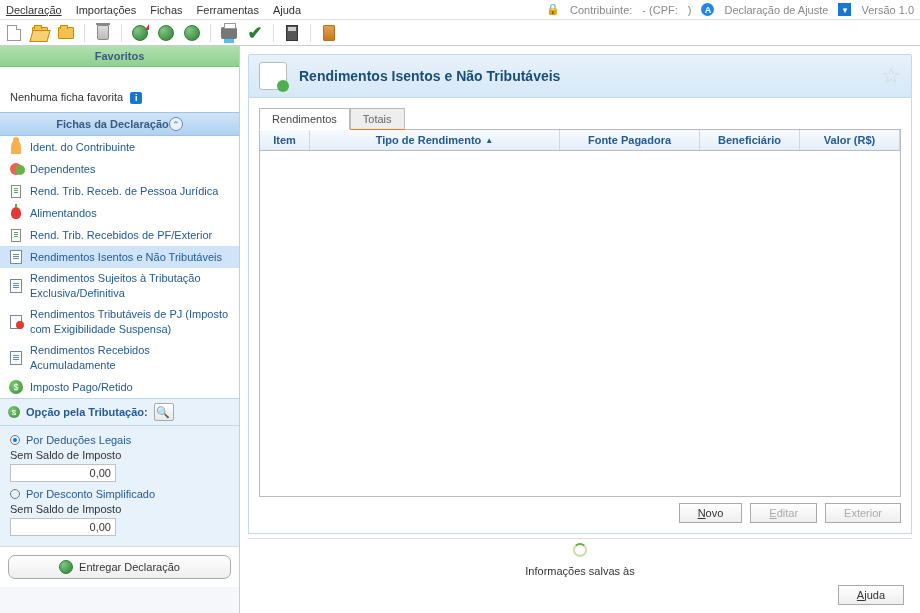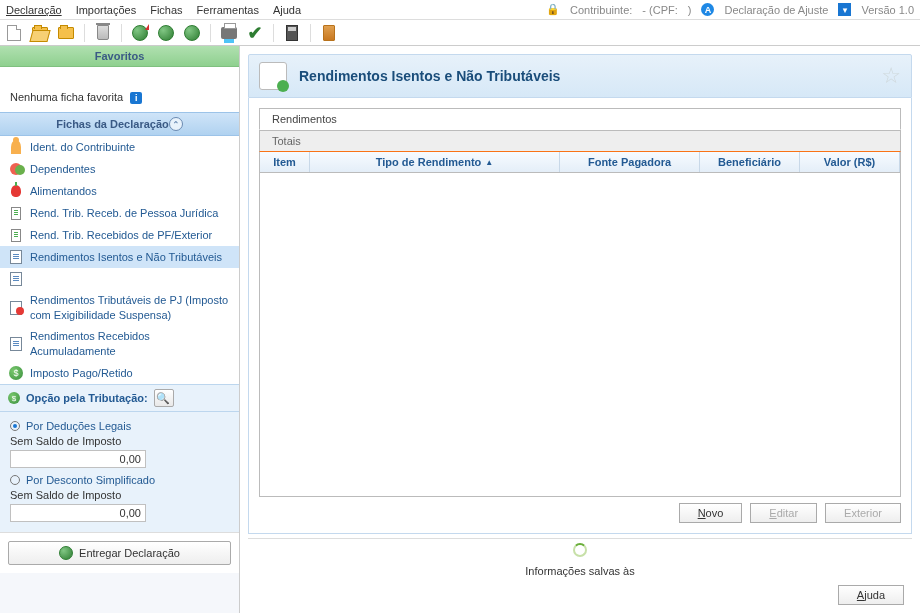--- a/index.html
+++ b/index.html
@@ -66,36 +66,36 @@
 .fi-doc3.red::after{content:'';position:absolute;bottom:-1px;right:-3px;width:8px;height:8px;background:#e53935;border-radius:50%;}
 .fi-doc3.blue::after{content:'';position:absolute;top:3px;left:2px;right:2px;height:1px;background:#5b8ac0;box-shadow:0 2px 0 #5b8ac0, 0 4px 0 #5b8ac0;}
 
 
 .opcao-bar { display:flex; align-items:center; gap:6px; padding:4px 8px; background:#e8f2fb; border-top:1px solid #bcd6ee; border-bottom:1px solid #bcd6ee;}
 .opcao-bar .lbl { font-weight:bold; color:#235a93; }
 .opcao-bar .mag { width:20px; height:18px; border:1px solid #aaa; background:linear-gradient(#fff,#e8e8e8); display:inline-flex; align-items:center; justify-content:center; border-radius:2px;}
 .opcao-body { background:#e8f2fb; padding: 6px 10px; }
 .opt-row { display:flex; align-items:center; gap:6px; color:#235a93; padding:2px 0;}
 .opt-sub { color:#333; margin-left:0px; padding:1px 0;}
-.opt-val { text-align:right; padding:2px 4px; border:1px solid #c0c0c0; background:#fff; width:136px; margin:2px 0 4px;}
+.opt-val { text-align:right; padding:2px 4px; border:1px solid #c0c0c0; background:#fff; width:106px; margin:2px 0 4px;}
 .radio { width:10px;height:10px;border:1px solid #777;border-radius:50%;display:inline-flex;align-items:center;justify-content:center;}
 .radio.on::after{content:'';width:4px;height:4px;background:#1976d2;border-radius:50%;}
 
 .entregar-wrap { padding:8px; background:#fff; border-top:1px solid #ddd; }
-.entregar-btn { width:100%; padding:4px; border:1px solid #aaa; background:linear-gradient(#fff,#eee); display:flex; align-items:center; justify-content:center; gap:6px; cursor:pointer; border-radius:2px;}
+.entregar-btn { width:100%; padding:4px; border:1px solid #aaa; background:linear-gradient(#fff,#eee); display:flex; align-items:center; justify-content:center; gap:6px; cursor:pointer; border-radius:7px;}
 
 
 .content-head { height:44px; border:1px solid #c4d9ee; background:linear-gradient(#e7f1fa,#d6e8f7); display:flex; align-items:center; padding:0 10px; gap:12px; border-radius:2px 2px 0 0; margin:4px 4px 0;}
 .content-head .title { color:#1a4d7a; font-size:14px; font-weight:bold; }
 .headicon { width:28px;height:28px;background:#fff;border:1px solid #bbb;border-radius:3px;display:inline-flex;align-items:center;justify-content:center;position:relative;}
 .headicon::after{content:'';width:12px;height:12px;border-radius:50%;background:#4caf50;position:absolute;bottom:-3px;right:-3px;}
 .star { margin-left:auto; color:#cfd8dc; font-size:22px; }
 
 .content-body { flex:1; border:1px solid #c4d9ee; border-top:none; margin:0 4px 4px; display:flex; flex-direction:column; padding:10px;}
-.tabs { display:flex; gap:0; margin-bottom:-1px;flex-direction:column;}
+.tabs { display:flex; gap:0; margin-bottom:-1px;}
 .tab { padding:4px 12px; border:1px solid #bbb; border-bottom:1px solid #fff; background:#fff; color:#444; cursor:pointer; position:relative; z-index:1;}
 .tab.inactive { background:#eee; border-bottom:1px solid #f97316; z-index:0; color:#666;}
 .table-wrap { border:1px solid #bbb; flex:1; display:flex; flex-direction:column; background:#fff;}
 .thead { display:flex; background:linear-gradient(#f7fbff,#e4eef8); border-bottom:1px solid #bbb;}
 .th { padding:4px 6px; color:#235a93; font-weight:bold; border-right:1px solid #c8d8e8; text-align:center;}
 .th.item{width:50px;} .th.tipo{flex:1; display:flex; align-items:center; justify-content:center; gap:4px;} .th.fonte{width:140px;} .th.bene{width:100px;} .th.valor{width:100px;}
 .tbody { flex:1; }
 .table-actions { display:flex; justify-content:flex-end; gap:8px; padding:6px 0 0;}
 .btn { padding:3px 18px; border:1px solid #aaa; background:linear-gradient(#fff,#eee); cursor:pointer; border-radius:0;}
 .btn.disabled { color:#aaa; }
@@ -189,46 +189,47 @@
           <span>Ident. do Contribuinte</span>
         </div>
       <div class="ficha-item">
           <span class="ficha-icon">
             <span class="fi-persons"></span>
           </span>
           <span>Dependentes</span>
         </div>
       <div class="ficha-item">
           <span class="ficha-icon">
+            <span class="fi-doc2"></span>
+          </span>
+          <span>Rend. Trib. Receb. de Pessoa Jurídica</span>
+        </div>
+      <div class="ficha-item">
+          <span class="ficha-icon">
             <span class="fi-apple"></span>
           </span>
           <span>Alimentandos</span>
         </div>
       <div class="ficha-item">
           <span class="ficha-icon">
             <span class="fi-doc2"></span>
           </span>
-          <span>Rend. Trib. Receb. de Pessoa Jurídica</span>
-        </div>
-      <div class="ficha-item">
-          <span class="ficha-icon">
-            <span class="fi-doc2"></span>
-          </span>
           <span>Rend. Trib. Recebidos de PF/Exterior</span>
         </div>
       <div class="ficha-item selected">
           <span class="ficha-icon">
             <span class="fi-doc3 blue"></span>
           </span>
           <span>Rendimentos Isentos e Não Tributáveis</span>
         </div>
       <div class="ficha-item">
           <span class="ficha-icon">
             <span class="fi-doc3 blue"></span>
           </span>
+          <span>Rendimentos Sujeitos à Tributação Exclusiva/Definitiva</span>
         </div>
       <div class="ficha-item">
           <span class="ficha-icon">
             <span class="fi-doc3 red"></span>
           </span>
           <span>Rendimentos Tributáveis de PJ (Imposto com Exigibilidade Suspensa)</span>
         </div>
       <div class="ficha-item">
           <span class="ficha-icon">
             <span class="fi-doc3 blue"></span>

